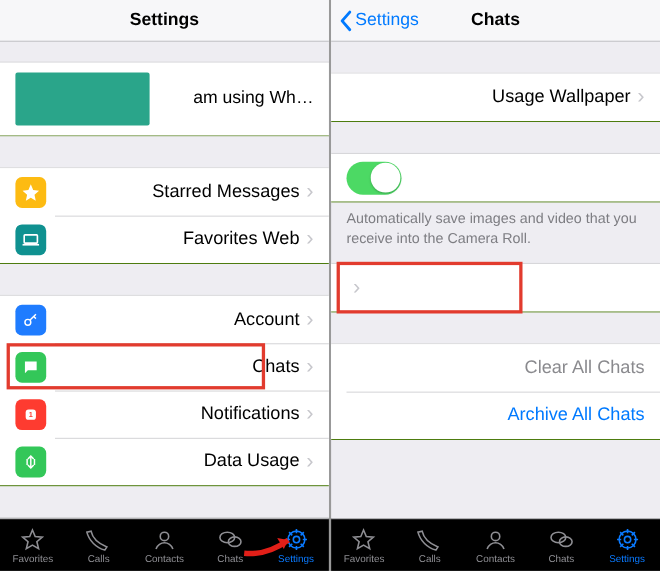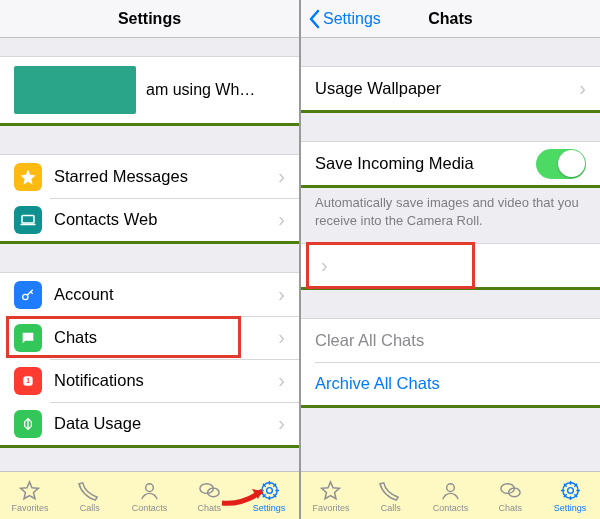--- a/index.html
+++ b/index.html
@@ -41,21 +41,21 @@
     display: flex; align-items: center;
     color: #007aff;
     font-size: 16px;
     padding-left: 6px;
   }
   .nav-back svg { margin-right: 2px; }
 
   .content { flex: 1; overflow-y: hidden; }
 
   
-  .group { background: #fff; border-top: 1px solid #d7d7da; border-bottom: 3px solid #4d7c0f; }
+  .group { background: #fff; border-top: 1px solid #d7d7da; border-bottom: 1px solid #4d7c0f; text-align: right; }
   .gap-sm { height: 18px; background:#eeedf2; }
   .gap-md { height: 28px; background:#eeedf2; }
 
   .cell {
     min-height: 43px;
     padding: 0 14px;
     display: flex; align-items: center;
     background: #fff;
     position: relative;
   }
@@ -119,21 +119,21 @@
   .highlight {
     position:absolute;
     border: 3px solid #e23b2e;
     pointer-events:none;
     z-index: 5;
   }
 
   
   .tabbar {
     height: 48px;
-    background: #fef9c3;
+    background: #000000;
     border-top: 1px solid #c3c3c6;
     display:flex;
     flex-shrink:0;
   }
   .tab {
     flex:1;
     display:flex; flex-direction:column;
     align-items:center; justify-content:center;
     gap:1px;
     color:#8e8e93;
@@ -181,21 +181,21 @@
           <span class="label">Starred Messages</span>
           <span class="disclosure">›</span>
         </div>
         <div class="cell">
           <span class="icon" style="background:#0f9190">
             <svg width="18" height="18" viewBox="0 0 24 24">
                 <rect x="4" y="6" width="16" height="10" rx="1" fill="none" stroke="#fff" stroke-width="2"></rect>
                 <rect x="2" y="17" width="20" height="2" fill="#fff"></rect>
               </svg>
           </span>
-          <span class="label">Contacts Web</span>
+          <span class="label">Favorites Web</span>
           <span class="disclosure">›</span>
         </div>
       </div>
 
       <div class="gap-md"></div>
 
       <div class="group" style="position:relative">
         <div class="cell">
           <span class="icon" style="background:#1f7cff">
             <svg width="16" height="16" viewBox="0 0 24 24">
@@ -316,21 +316,20 @@
         <div class="cell no-icon indent-none">
           <span class="label">Usage Wallpaper</span>
           <span class="disclosure">›</span>
         </div>
       </div>
 
       <div class="gap-md"></div>
 
       <div class="group">
         <div class="cell no-icon indent-none">
-          <span class="label">Save Incoming Media</span>
           <div class="toggle"></div>
         </div>
       </div>
       <div class="footer-note">Automatically save images and video that you receive into the Camera Roll.</div>
 
       <div style="height:14px"></div>
 
       <div class="group" style="position:relative">
         <div class="cell no-icon indent-none">
           <span class="disclosure">›</span>

